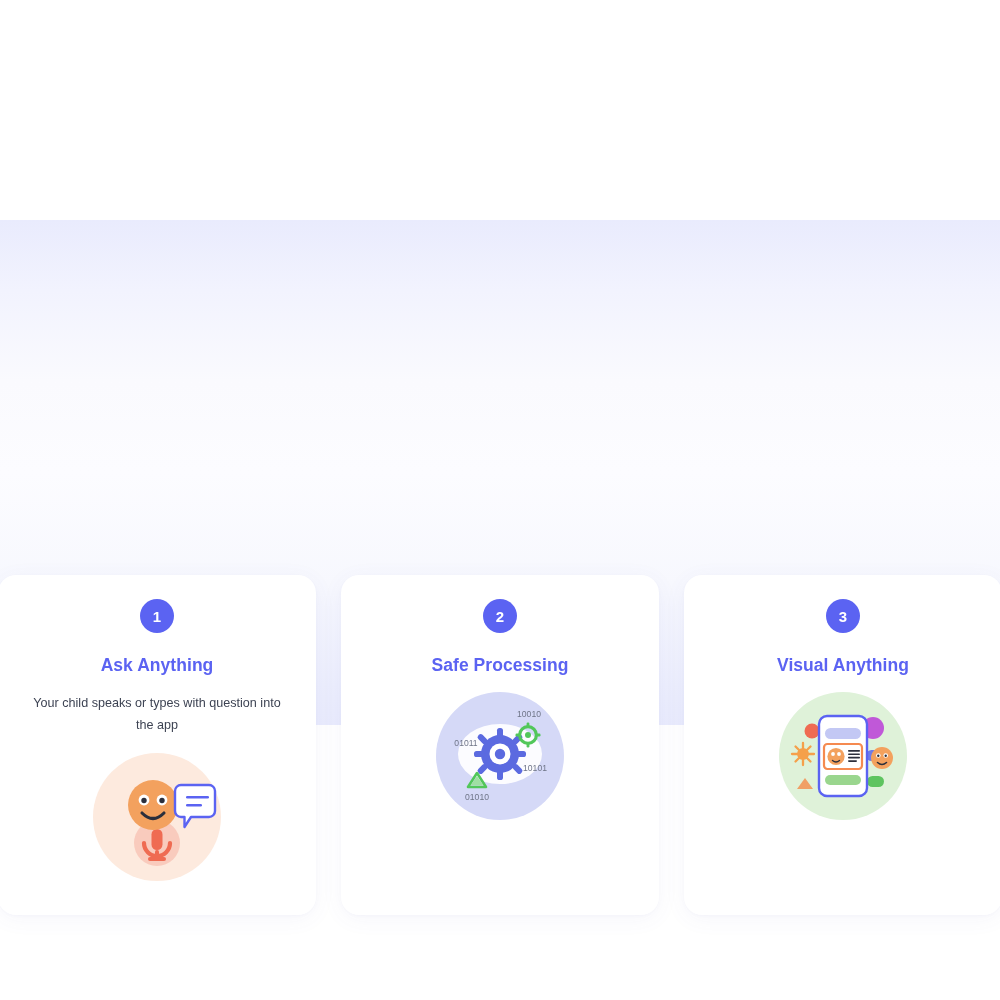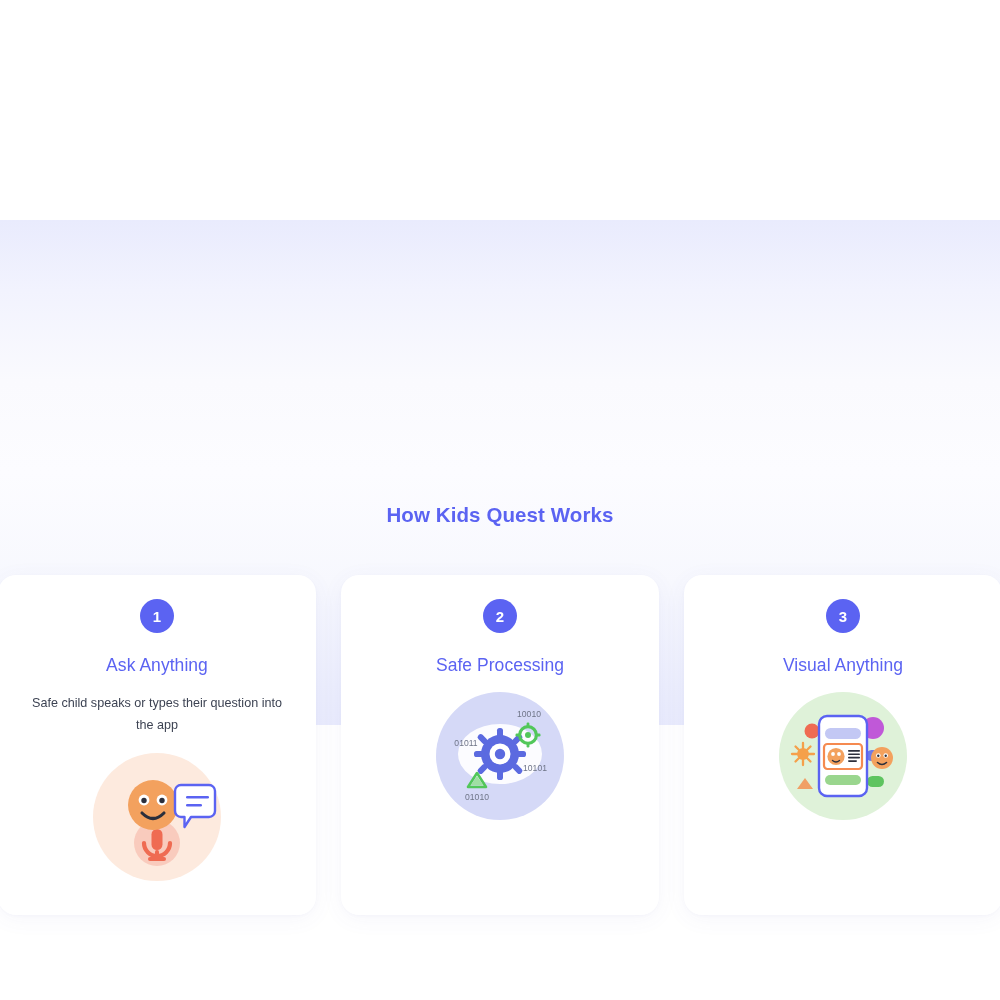--- a/index.html
+++ b/index.html
@@ -67,21 +67,21 @@
     color:#fff;
     font-size:15px;
     font-weight:bold;
     display:flex; align-items:center; justify-content:center;
     line-height:1;
   }
 
   .card-title {
     margin-top:22px;
     font-size:17.5px;
-    font-weight:normal;
+    font-weight:bold;
     color:#5b63f2;
     letter-spacing:0.05px;
     text-align:center;
   }
 
   .card-desc {
     margin-top:17px;
     width:262px;
     text-align:center;
     font-size:12.6px;
@@ -95,28 +95,27 @@
   }
   .illus svg { display:block; width:128px; height:128px; }
 </style>
 </head>
 <body>
 
 <div class="page">
 
   <div class="section">
 
-    <div class="section-title">How Kids Quest Works</div>
 
     <div class="cards">
 
       <div class="card">
         <div class="badge">1</div>
         <div class="card-title">Ask Anything</div>
-        <div class="card-desc">Safe child speaks or types their question into the app</div>
+        <div class="card-desc">Your child speaks or types with question into the app</div>
         <div class="illus">
           <svg viewBox="0 0 128 128" xmlns="http://www.w3.org/2000/svg">
             <circle cx="64" cy="64" r="64" fill="#fdeade"></circle>
 
             <circle cx="64" cy="90" r="23" fill="#f9cbbd"></circle>
 
             <rect x="58.5" y="76" width="11" height="21" rx="5.5" fill="#ef6b52"></rect>
             <path d="M51 90 a13 13 0 0 0 26 0" fill="none" stroke="#ef6b52" stroke-width="4.2" stroke-linecap="round"></path>
             <rect x="62" y="97" width="4" height="9" rx="1.8" fill="#ef6b52"></rect>
             <rect x="55" y="104" width="18" height="4" rx="2" fill="#ef6b52"></rect>

